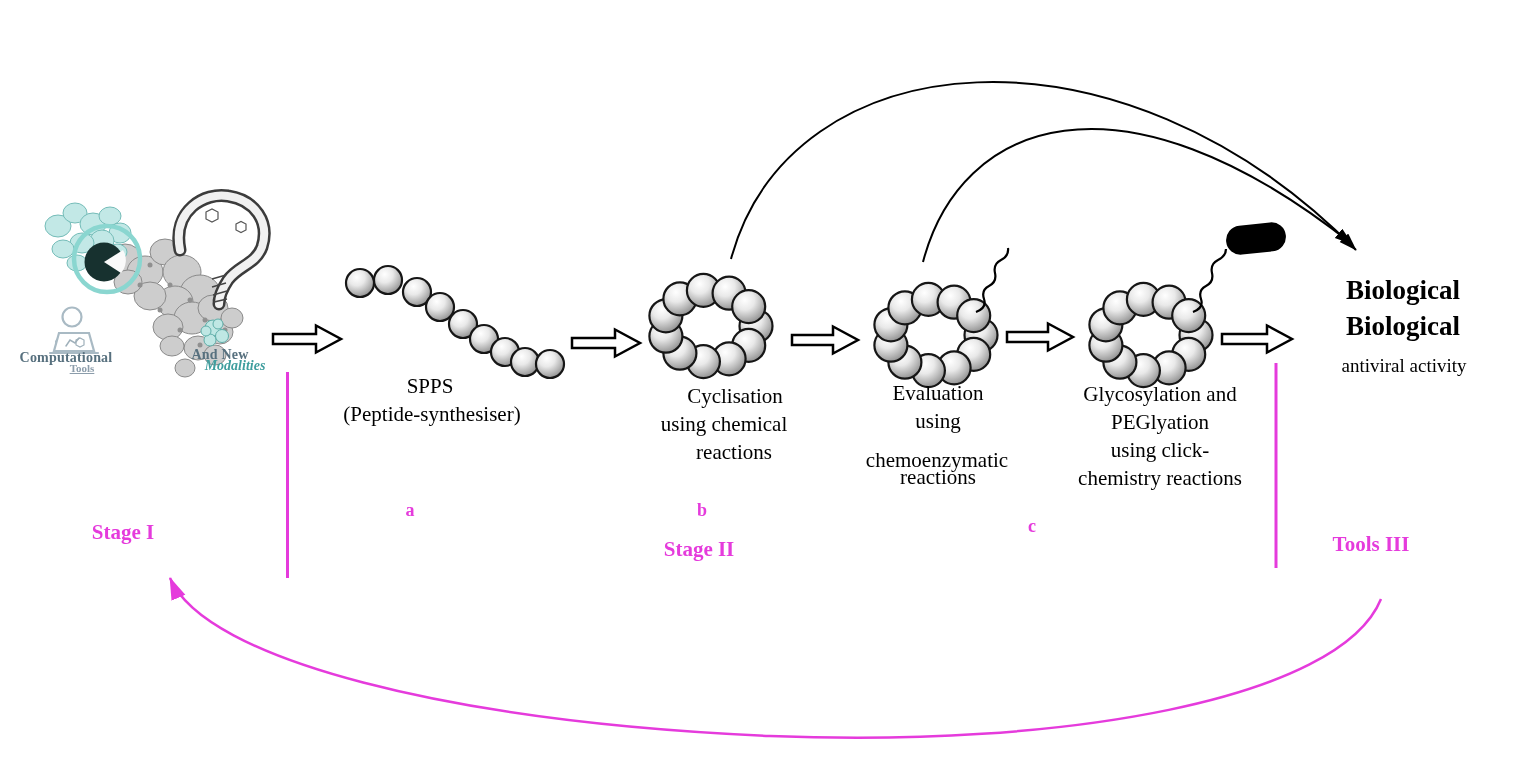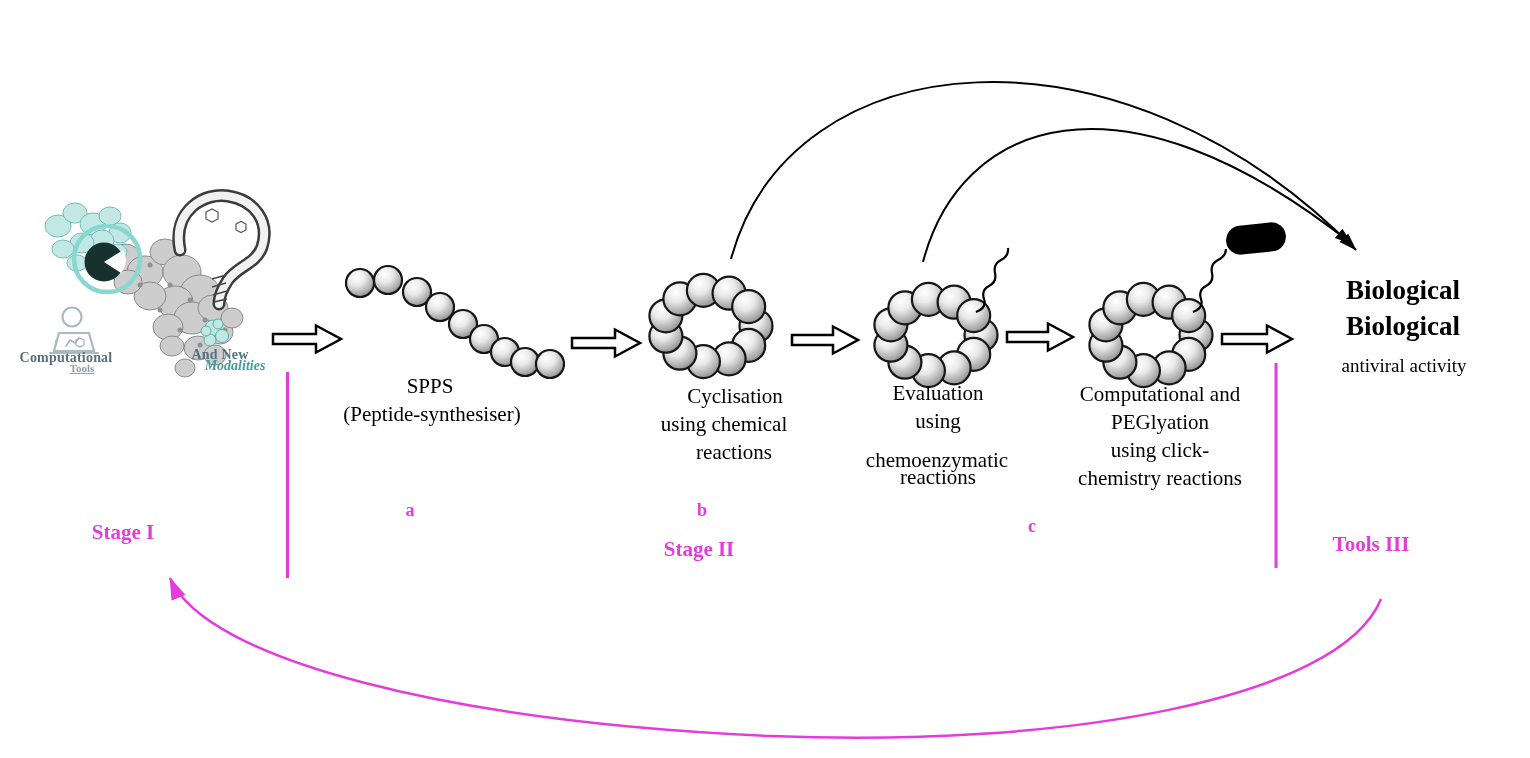--- a/index.html
+++ b/index.html
@@ -183,21 +183,21 @@
 
 <div class="t fs21" style="left:735px;top:396px">Cyclisation</div>
 <div class="t fs21" style="left:724px;top:424px">using chemical</div>
 <div class="t fs21" style="left:734px;top:452px">reactions</div>
 
 <div class="t fs21" style="left:938px;top:393px">Evaluation</div>
 <div class="t fs21" style="left:938px;top:421px">using</div>
 <div class="t fs21" style="left:937px;top:460px">chemoenzymatic</div>
 <div class="t fs21" style="left:938px;top:477px">reactions</div>
 
-<div class="t fs21" style="left:1160px;top:394px">Computational and</div>
+<div class="t fs21" style="left:1160px;top:394px">Glycosylation and</div>
 <div class="t fs21" style="left:1160px;top:422px">PEGlyation</div>
 <div class="t fs21" style="left:1160px;top:450px">using click-</div>
 <div class="t fs21" style="left:1160px;top:478px">chemistry reactions</div>
 
 <div class="t bio" style="left:1403px;top:290px">Biological</div>
 <div class="t bio" style="left:1403px;top:326px">Biological</div>
 <div class="t sub" style="left:1404px;top:366px">antiviral activity</div>
 
 <div class="t mag" style="left:123px;top:532px">Stage I</div>
 <div class="t mag" style="left:699px;top:549px">Stage II</div>

